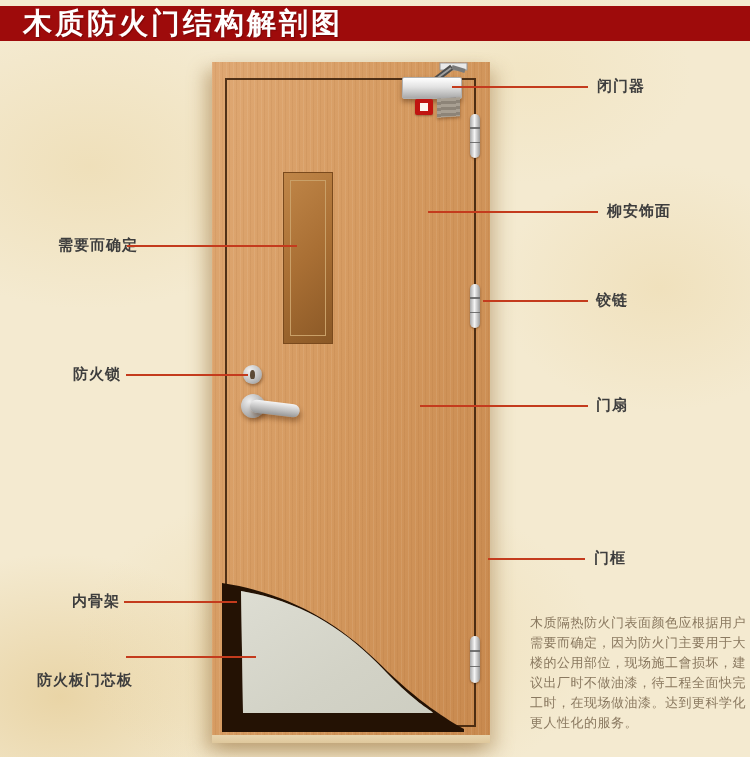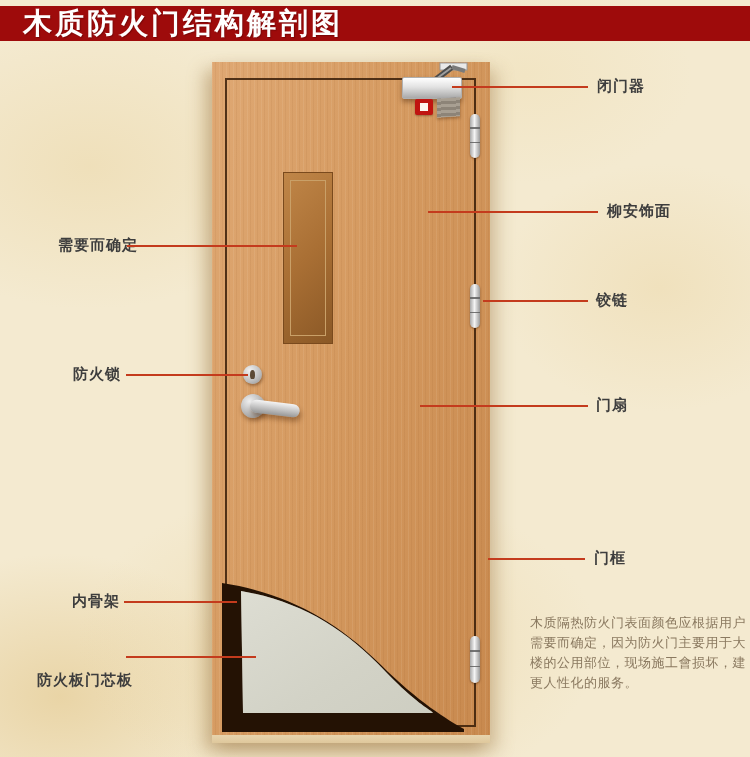--- a/index.html
+++ b/index.html
@@ -160,16 +160,18 @@
   <div class="co-label t-ngj">内骨架</div>
   <div class="co-line l-ngj"></div>
 
   <div class="co-label t-fhb">防火板门芯板</div>
   <div class="co-line l-fhb"></div>
 
   <div class="note">
     <div>木质隔热防火门表面颜色应根据用户</div>
     <div>需要而确定，因为防火门主要用于大</div>
     <div>楼的公用部位，现场施工會损坏，建</div>
+    <div>议出厂时不做油漆，待工程全面快完</div>
+    <div>工时，在现场做油漆。达到更科学化</div>
     <div>更人性化的服务。</div>
   </div>
 
 </div>
 
 </body></html>

